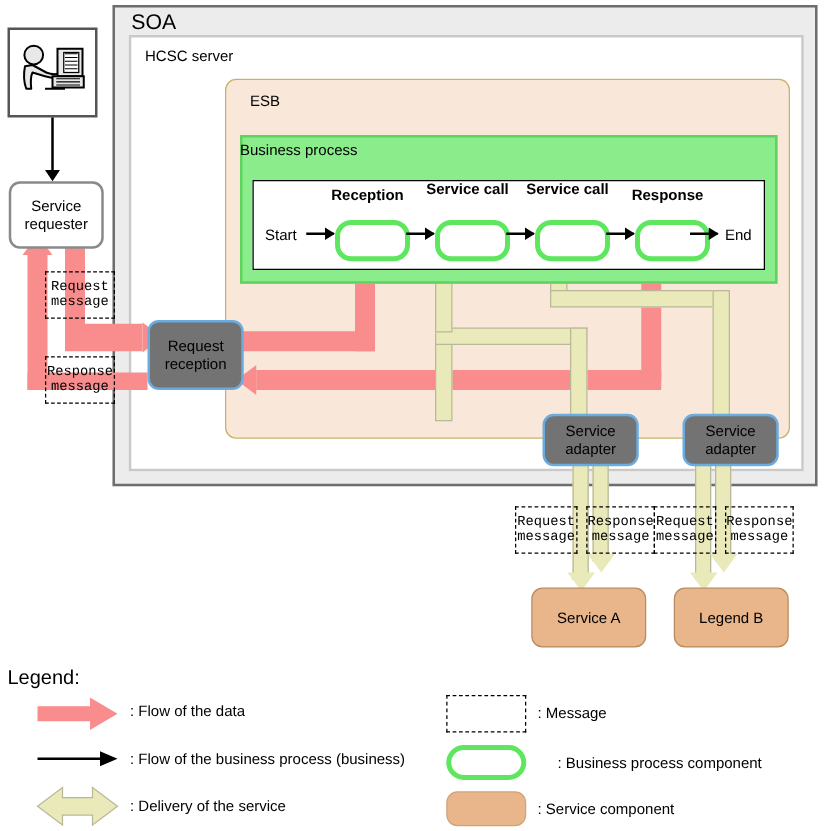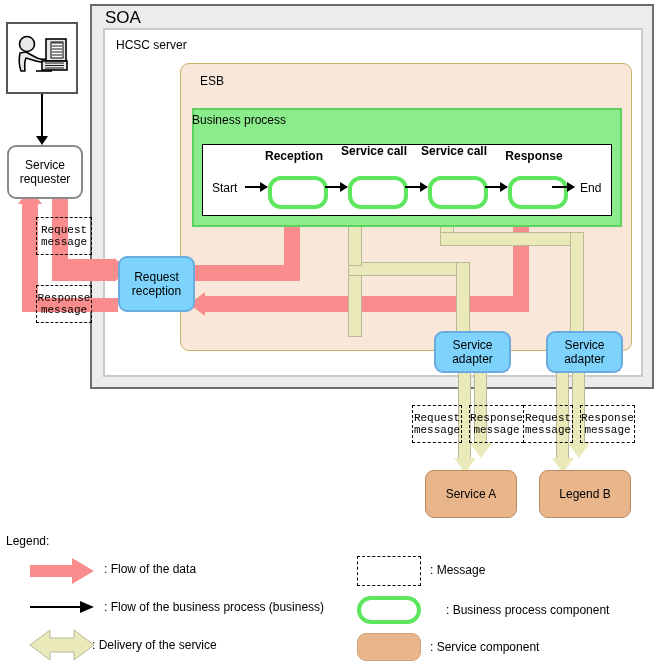--- a/index.html
+++ b/index.html
@@ -36,35 +36,35 @@
       border-left:8px solid #000;border-top:5px solid transparent;
       border-bottom:5px solid transparent;}
   #start-label{left:212px;top:181px;font-size:12px;}
   #end-label{left:580px;top:181px;font-size:12px;}
 
   
   .red{background:#f98c8c;position:absolute;}
   .yel{background:#e9e9b9;position:absolute;border:1px solid #b9b99a;}
 
   
-  .bluebox{position:absolute;background:#7dd3fc;border:2px solid #6aabe0;
+  .bluebox{position:absolute;background:#737373;border:2px solid #6aabe0;
            border-radius:9px;font-size:12px;line-height:14px;}
   .greybox{position:absolute;background:#fff;border:2px solid #8a8a8a;
            border-radius:9px;font-size:12px;line-height:14px;}
   .orangebox{position:absolute;background:#e8b68a;border:1px solid #b98a5e;
              border-radius:9px;font-size:12px;}
   .msgbox{position:absolute;background:transparent;border:1px dashed #000;
           font-size:11px;line-height:12px;font-family:Liberation Mono, monospace;}
 
   
   #term-box{left:6px;top:22px;width:72px;height:72px;background:#fff;
             border:2px solid #555;}
 
   
-  #legend-title{left:6px;top:534px;font-size:12px;text-align:right;}
+  #legend-title{left:6px;top:534px;font-size:16px;text-align:right;}
   .lg-text{position:absolute;font-size:12px;white-space:nowrap;}
 </style>
 </head>
 <body>
 
 <div class="abs" id="soa-box"></div>
 <div class="abs" id="soa-label">SOA</div>
 
 <div class="abs" id="hcsc-box"></div>
 <div class="abs" id="hcsc-label">HCSC server</div>
@@ -222,21 +222,21 @@
     <path d="M52 3 L66 9 L52 15 Z" fill="#000"></path>
   </svg>
 </div>
 <div class="lg-text" style="left:104px;top:600px;">: Flow of the business process (business)</div>
 
 <div class="abs" style="left:28px;top:626px;">
   <svg width="68" height="38" viewBox="0 0 68 38">
     <path d="M22 4 L22 12 L46 12 L46 4 L66 19 L46 34 L46 26 L22 26 L22 34 L2 19 Z" fill="#e9e9b9" stroke="#b9b99a" stroke-width="1"></path>
   </svg>
 </div>
-<div class="lg-text" style="left:92px;top:638px;">: Delivery of the service</div>
+<div class="lg-text" style="left:104px;top:638px;">: Delivery of the service</div>
 
 <div class="abs" style="left:357px;top:556px;width:64px;height:30px;border:1px dashed #000;"></div>
 <div class="lg-text" style="left:430px;top:563px;">: Message</div>
 
 <div class="abs" style="left:357px;top:596px;width:64px;height:28px;background:#fff;
             border:4px solid #5ee65e;border-radius:14px;"></div>
 <div class="lg-text" style="left:430px;top:603px;margin-left:16px;">: Business process component</div>
 
 <div class="abs" style="left:357px;top:633px;width:64px;height:28px;background:#e8b68a;
             border:1px solid #d2a379;border-radius:9px;"></div>

